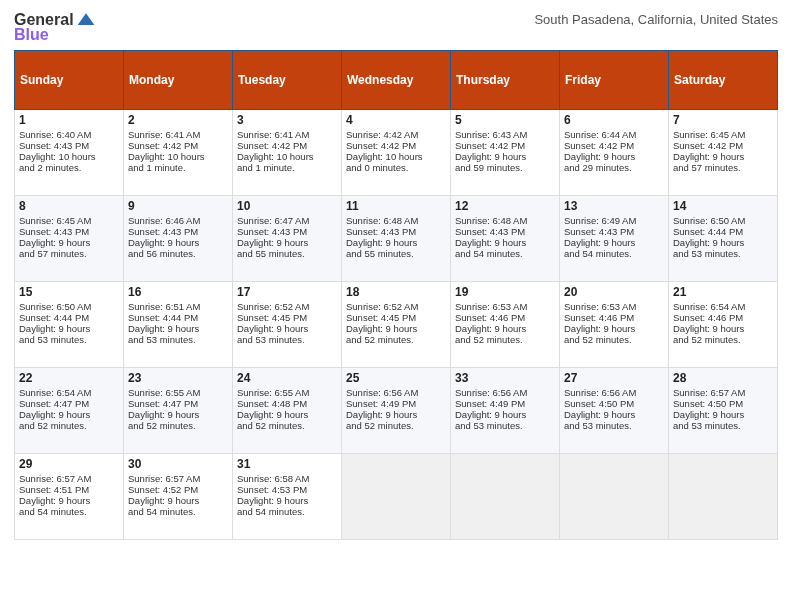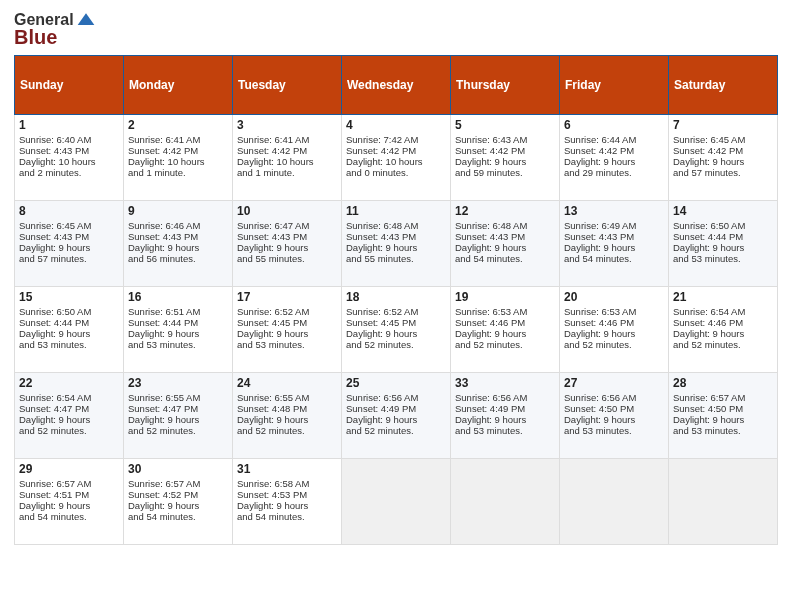--- a/index.html
+++ b/index.html
@@ -33,23 +33,23 @@
       display: flex;
       align-items: center;
       gap: 2px;
     }
     .logo-general {
       font-size: 16px;
       font-weight: bold;
       color: #333;
     }
     .logo-blue {
-      font-size: 20px;
+      font-size: 16px;
       font-weight: bold;
-      color: #7f1d1d;
+      color: #8b5cf6;
     }
     .logo-icon {
       width: 20px;
       height: 20px;
     }
     .header-right {
       text-align: right;
     }
     .month-title {
       font-size: 32px;
@@ -113,20 +113,21 @@
     <div class="logo">
       <div class="logo-text">
         <span class="logo-general">General</span>
         <svg class="logo-icon" viewBox="0 0 24 24">
           <polygon points="12,4 22,18 2,18" fill="#2a6db5"></polygon>
         </svg>
       </div>
       <span class="logo-blue" style="margin-top:-4px;">Blue</span>
     </div>
     <div class="header-right">
+      <div class="location">South Pasadena, California, United States</div>
     </div>
   </div>
 
   <table class="calendar">
     <thead>
       <tr id="days-header-row">
           <th>Sunday</th>
           <th>Monday</th>
           <th>Tuesday</th>
           <th>Wednesday</th>
@@ -153,21 +154,21 @@
           </td>
           <td>
             <span class="day-num">3</span>
             <div>Sunrise: 6:41 AM</div>
             <div>Sunset: 4:42 PM</div>
             <div>Daylight: 10 hours</div>
             <div>and 1 minute.</div>
           </td>
           <td>
             <span class="day-num">4</span>
-            <div>Sunrise: 7:42 AM</div>
+            <div>Sunrise: 4:42 AM</div>
             <div>Sunset: 4:42 PM</div>
             <div>Daylight: 10 hours</div>
             <div>and 0 minutes.</div>
           </td>
           <td>
             <span class="day-num">5</span>
             <div>Sunrise: 6:43 AM</div>
             <div>Sunset: 4:42 PM</div>
             <div>Daylight: 9 hours</div>
             <div>and 59 minutes.</div>

